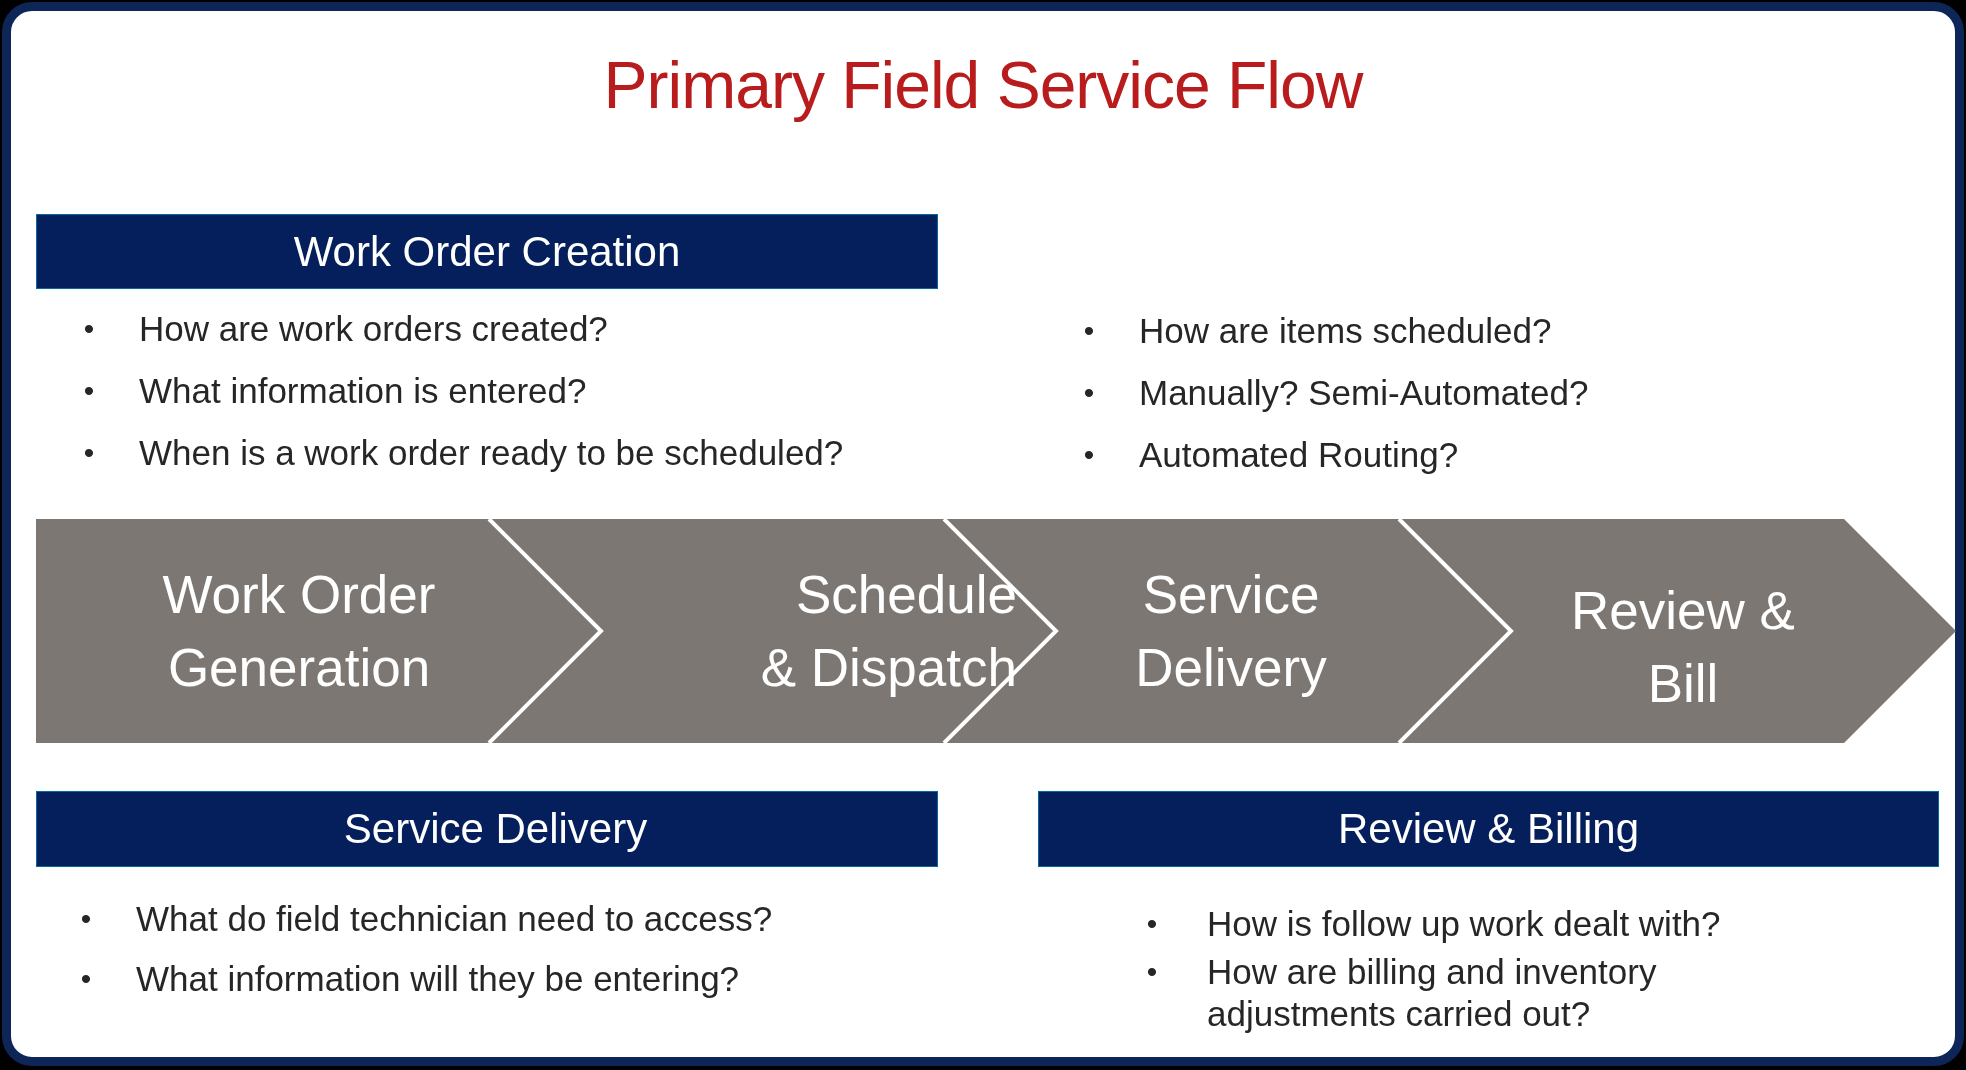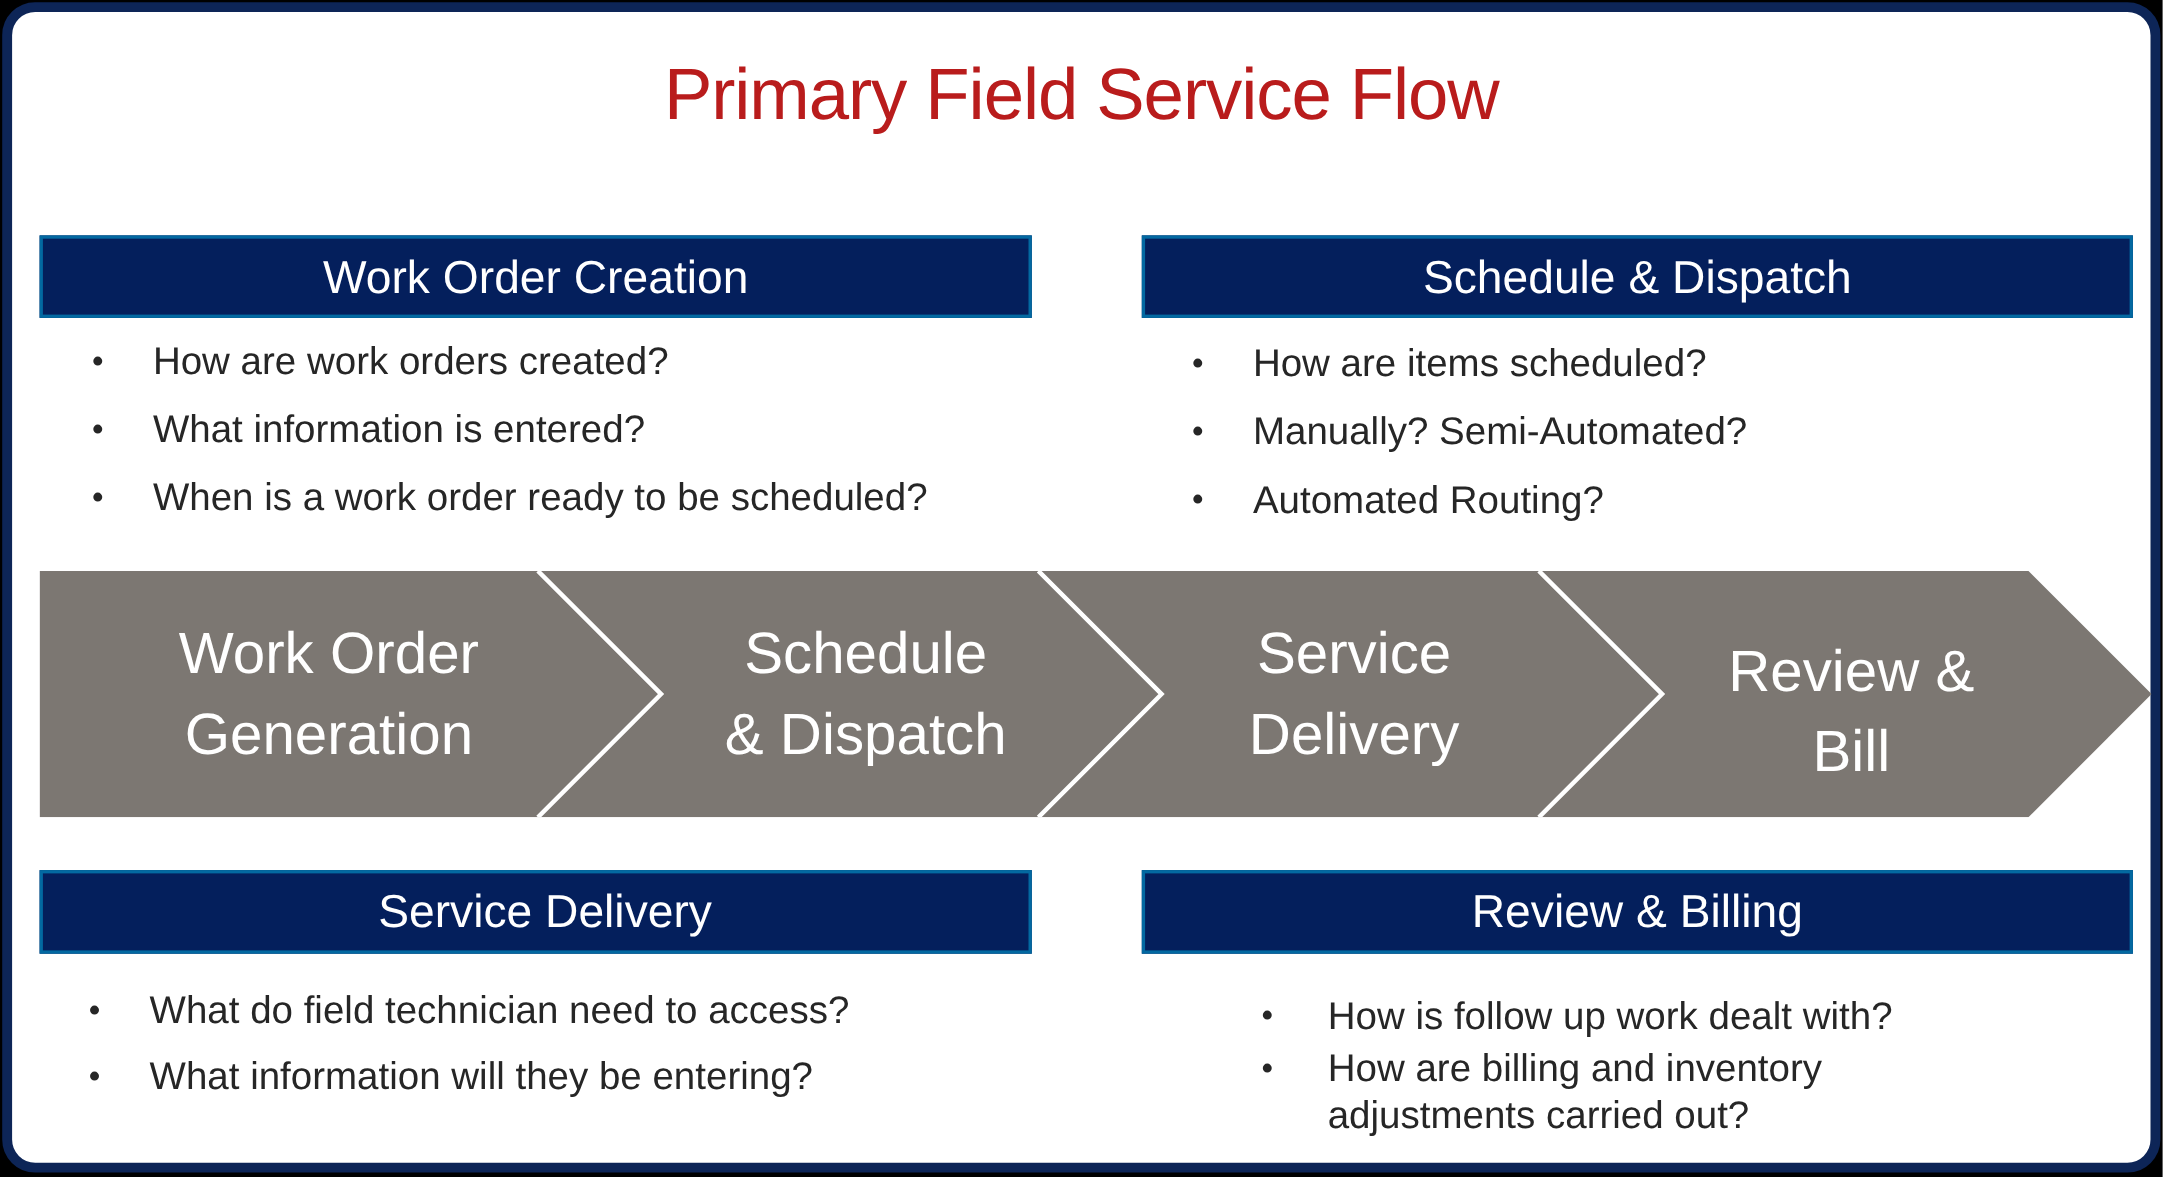--- a/index.html
+++ b/index.html
@@ -22,21 +22,21 @@
     position: absolute;
     left: 0; top: 36px; width: 100%;
     text-align: center;
     font-size: 66px;
     color: #b91c1c;
     letter-spacing: -1px;
   }
   .header-bar {
     position: absolute;
     background: #041f5c;
-    border: 3px solid #0369a1;
+    border: 1px solid #0369a1;
     box-sizing: border-box;
     display: flex; align-items: center; justify-content: center;
     color: #ffffff;
     font-size: 42px;
   }
   .bar-tl { left: 25px;   top: 203px; width: 902px; height: 75px; }
   .bar-tr { left: 1027px; top: 203px; width: 901px; height: 75px; }
   .bar-bl { left: 25px;   top: 780px; width: 902px; height: 76px; padding-left: 17px; }
   .bar-br { left: 1027px; top: 780px; width: 901px; height: 76px; }
 
@@ -81,21 +81,21 @@
     width: 500px;
     display: flex; flex-direction: column;
     align-items: center; justify-content: center;
     text-align: center;
     color: #ffffff;
     font-size: 53px;
     line-height: 73px;
   }
   .stage-label span { display: block; }
   .stage-1 { left: 13px; }
-  .stage-2 { left: 501px; }
+  .stage-2 { left: 481px; align-items: flex-end; }
   .stage-3 { left: 945px; }
   .stage-4 { left: 1397px; margin-top: 16px; }
 </style>
 </head>
 <body>
 
 <div class="slide">
 
   <div class="page-title">Primary Field Service Flow</div>
 
@@ -110,23 +110,20 @@
     <li>
       <span class="dot">•</span>
       <span class="btxt">What information is entered?</span>
     </li>
     <li>
       <span class="dot">•</span>
       <span class="btxt">When is a work order ready to be scheduled?</span>
     </li>
   </ul>
 
-  <div class="header-bar bar-tr">
-    <span>Schedule &amp; Dispatch</span>
-  </div>
   <ul class="bullet-list list-tr">
     <li>
       <span class="dot">•</span>
       <span class="btxt">How are items scheduled?</span>
     </li>
     <li>
       <span class="dot">•</span>
       <span class="btxt">Manually? Semi-Automated?</span>
     </li>
     <li>

